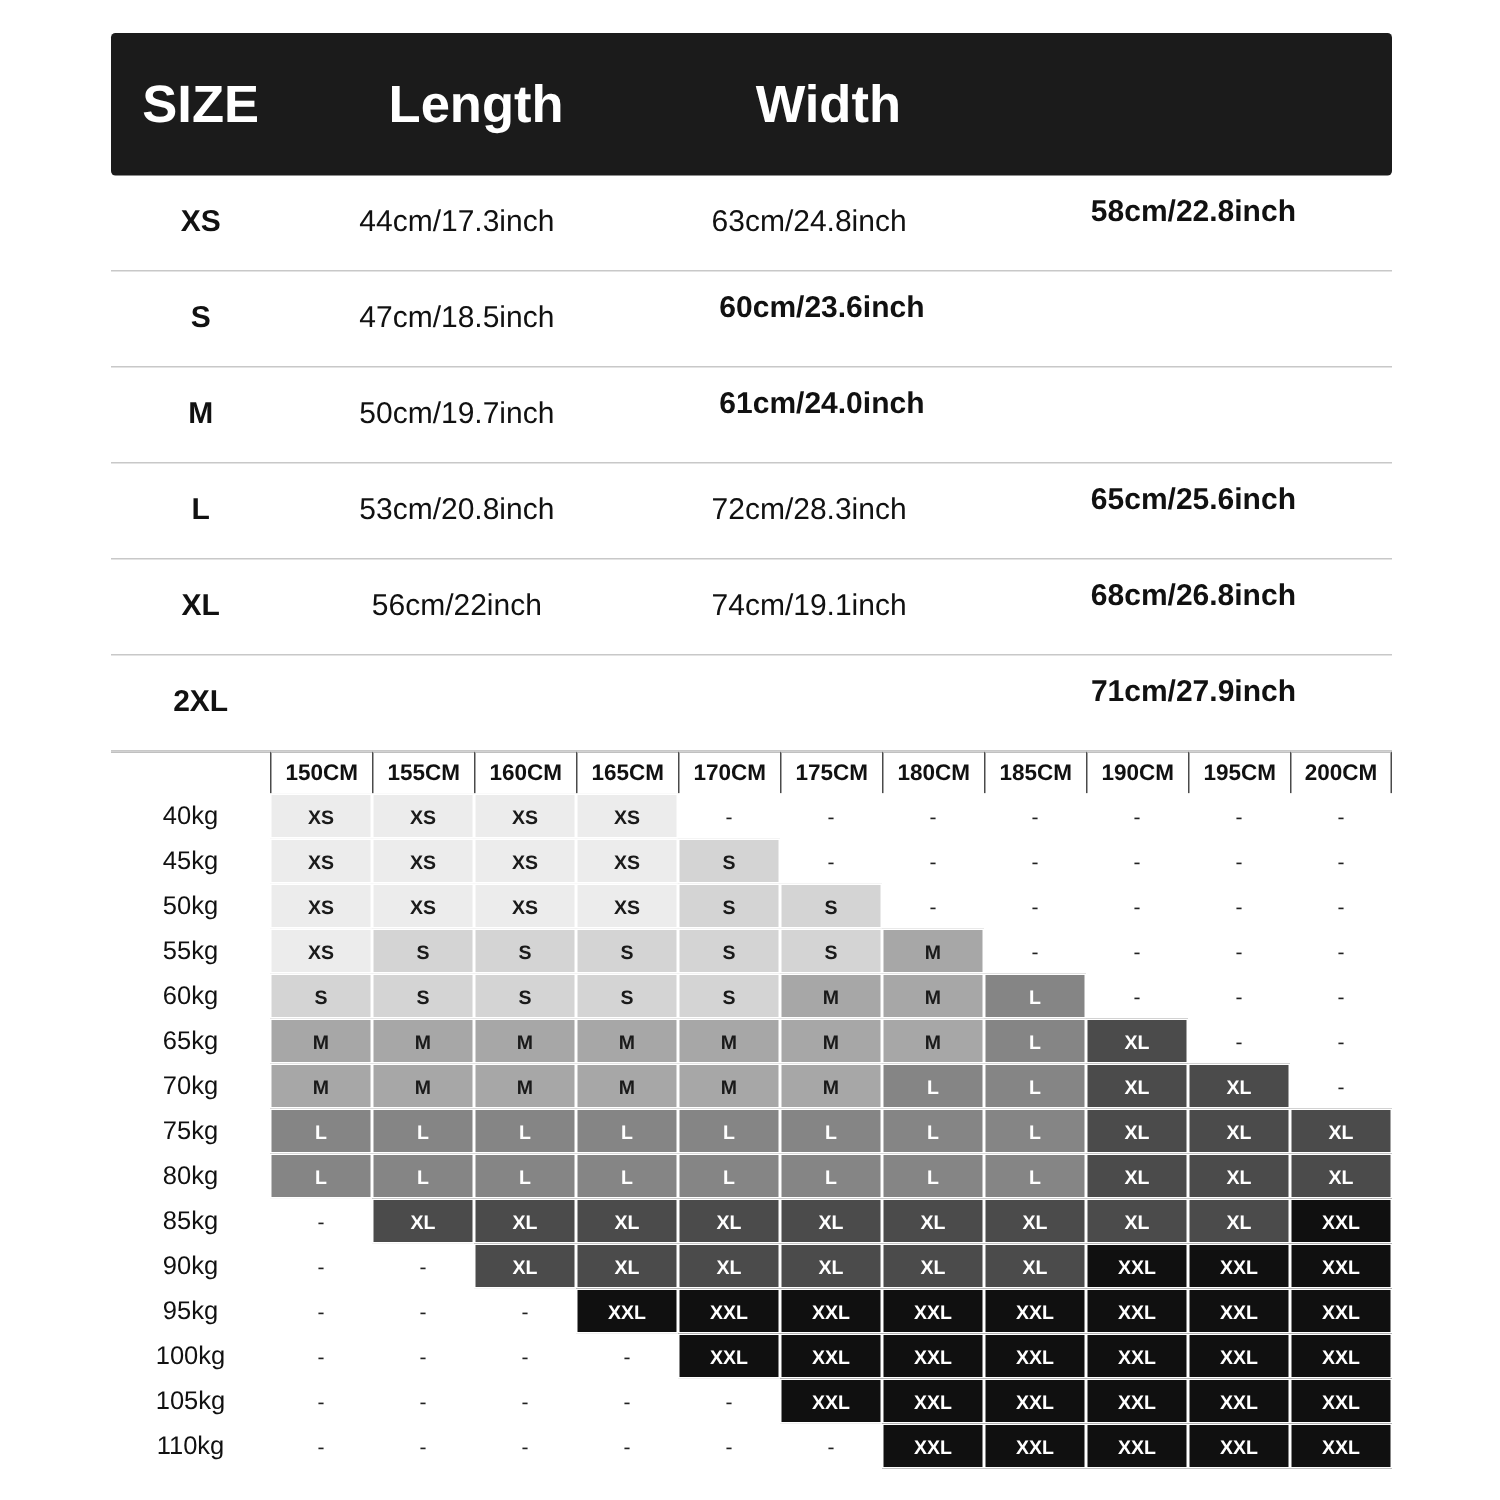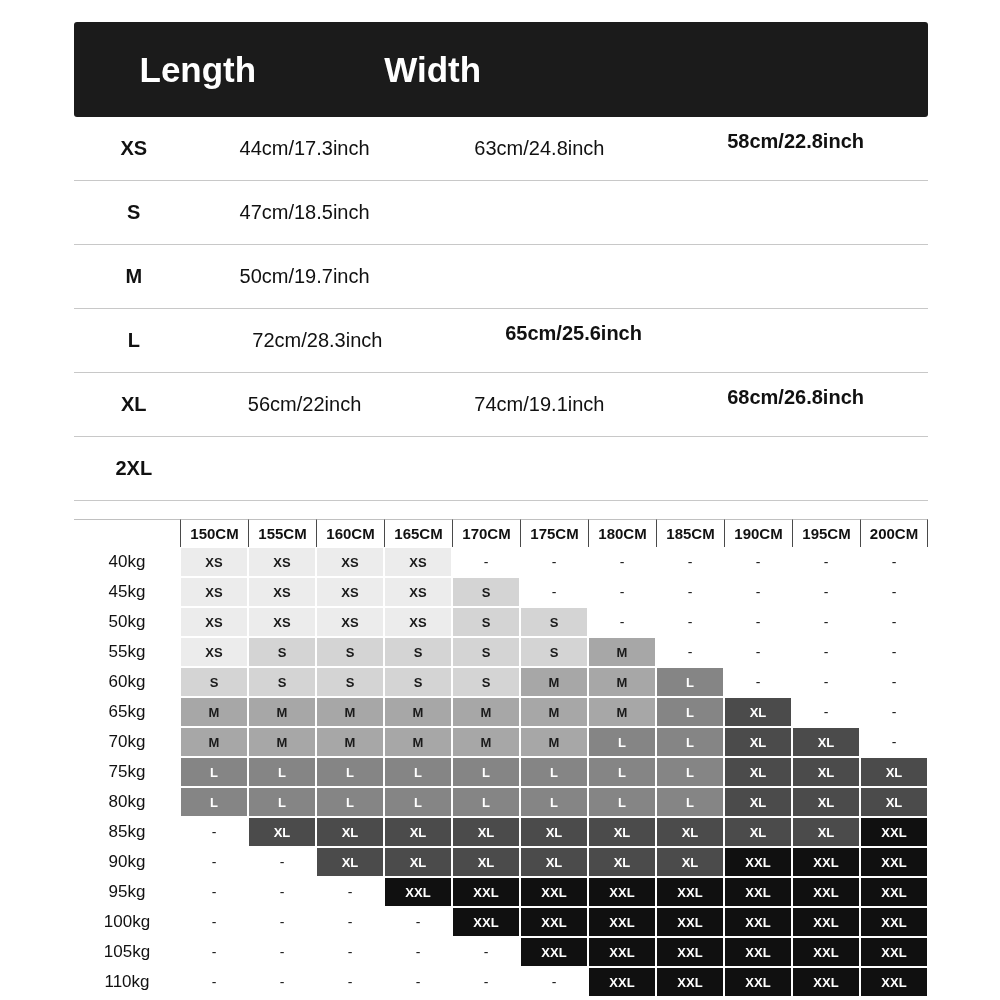--- a/index.html
+++ b/index.html
@@ -51,21 +51,20 @@
     font-weight: bold;
     font-size: 21px;
   }
   .sleeve-val {
     font-weight: bold;
     transform: translateY(-7px);
   }
 
   
   .matrix {
-    margin-top: 18px;
     display: grid;
     grid-template-columns: 106px repeat(11, 1fr);
   }
   .m-corner {
     box-sizing: border-box;
     height: 28px;
     border-top: 1px solid #c0c0c0;
   }
   .m-h {
     box-sizing: border-box;
@@ -106,52 +105,57 @@
     font-weight: 400;
     font-size: 14px;
   }
 </style>
 </head>
 <body>
 
 <div class="page">
 
   <div class="size-header" style="background: rgb(27, 27, 27); color: rgb(255, 255, 255);">
+    <div class="th col-size">SIZE</div>
     <div class="th col-length">Length</div>
     <div class="th col-width">Width</div>
   </div>
 
   <div id="size-rows">
       <div class="size-row" style="border-bottom-color: rgb(200, 200, 200);">
         <div class="cell col-size size-label">XS</div>
         <div class="cell col-width">44cm/17.3inch</div>
         <div class="cell col-length">63cm/24.8inch</div>
         <div class="cell col-sleeve sleeve-val">58cm/22.8inch</div>
       </div>
       <div class="size-row" style="border-bottom-color: rgb(200, 200, 200);">
         <div class="cell col-size size-label">S</div>
         <div class="cell col-width">47cm/18.5inch</div>
+        <div class="cell col-sleeve sleeve-val">60cm/23.6inch</div>
       </div>
       <div class="size-row" style="border-bottom-color: rgb(200, 200, 200);">
         <div class="cell col-size size-label">M</div>
         <div class="cell col-width">50cm/19.7inch</div>
+        <div class="cell col-sleeve sleeve-val">61cm/24.0inch</div>
       </div>
       <div class="size-row" style="border-bottom-color: rgb(200, 200, 200);">
         <div class="cell col-size size-label">L</div>
+        <div class="cell col-width">53cm/20.8inch</div>
         <div class="cell col-length">72cm/28.3inch</div>
         <div class="cell col-sleeve sleeve-val">65cm/25.6inch</div>
       </div>
       <div class="size-row" style="border-bottom-color: rgb(200, 200, 200);">
         <div class="cell col-size size-label">XL</div>
         <div class="cell col-width">56cm/22inch</div>
         <div class="cell col-length">74cm/19.1inch</div>
         <div class="cell col-sleeve sleeve-val">68cm/26.8inch</div>
       </div>
       <div class="size-row" style="border-bottom-color: rgb(200, 200, 200); justify-content: space-between;">
         <div class="cell col-size size-label">2XL</div>
+        <div class="cell col-sleeve sleeve-val">71cm/27.9inch</div>
       </div>
     </div>
 
   <div class="matrix" id="fit-matrix">
       <div class="m-corner"></div>
       <div class="m-h">150CM</div>
       <div class="m-h">155CM</div>
       <div class="m-h">160CM</div>
       <div class="m-h">165CM</div>
       <div class="m-h">170CM</div>

